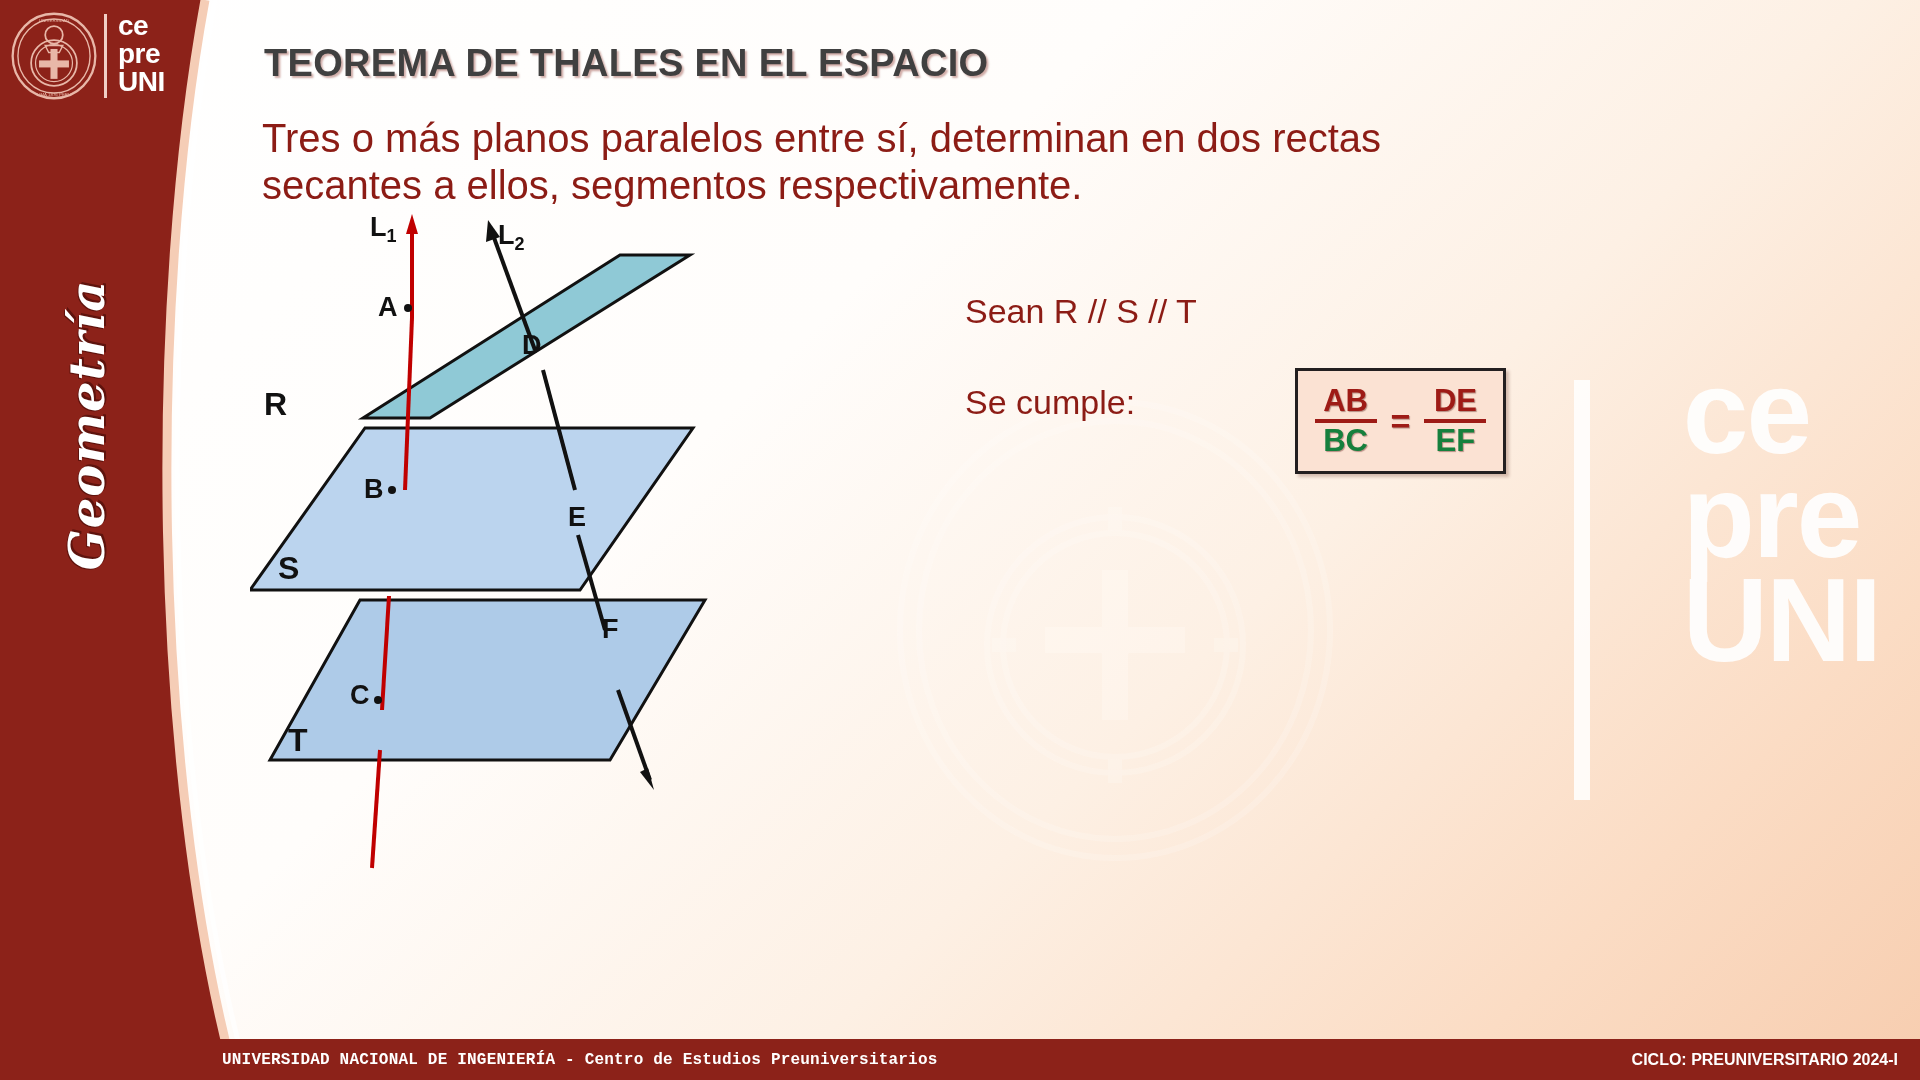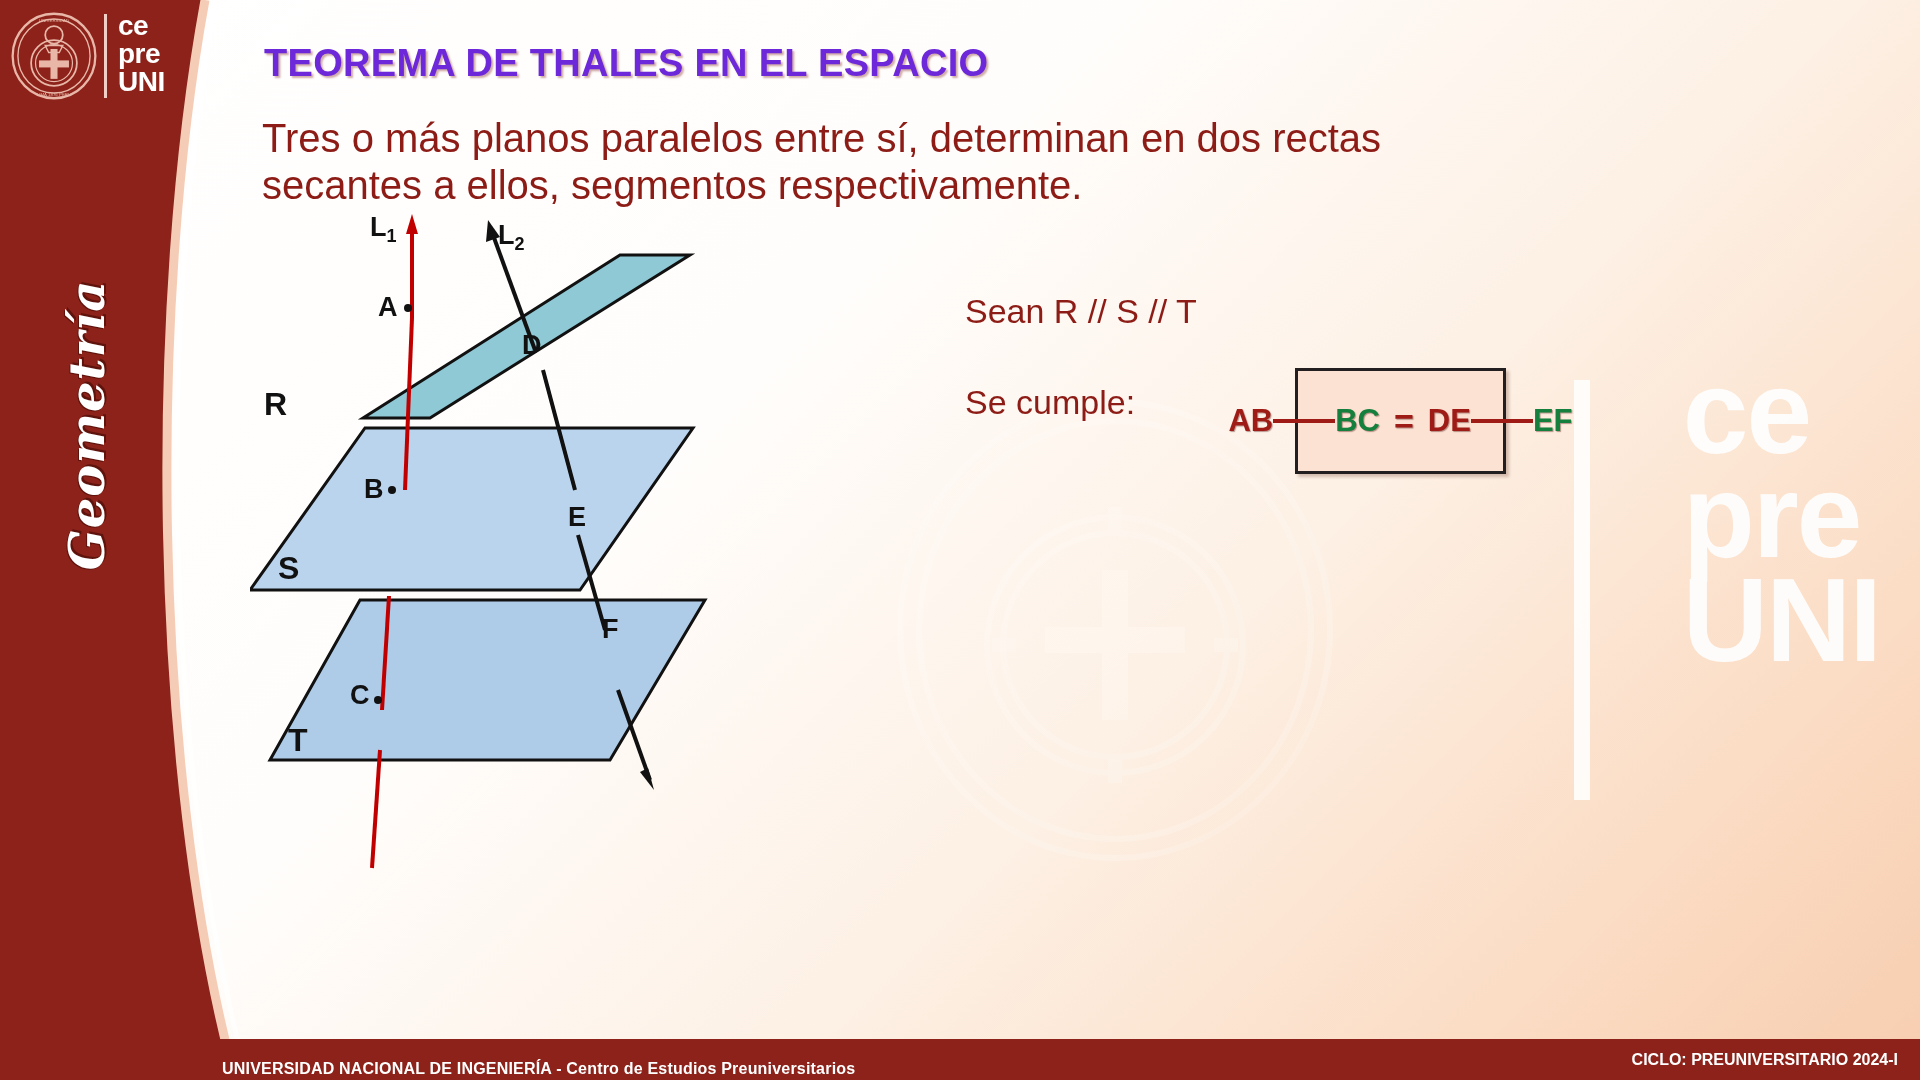--- a/index.html
+++ b/index.html
@@ -60,21 +60,21 @@
     text-align:left;opacity:.92;letter-spacing:-2px;
   }
   .wm-bar{
     position:absolute;right:330px;top:380px;width:16px;height:420px;
     background:#ffffff;opacity:.85;
   }
 
   
   .title{
     position:absolute;left:264px;top:42px;
-    color:#6d28d9;font-size:38px;font-weight:bold;letter-spacing:.3px;
+    color:#404040;font-size:38px;font-weight:bold;letter-spacing:.3px;
     text-shadow:2px 2px 2px rgba(120,20,10,.35);
   }
   .intro{
     position:absolute;left:262px;top:115px;width:1160px;
     color:#8C1C15;font-size:40px;line-height:47px;
     text-align:justify;
   }
   .intro .l2{text-align:left;}
 
   
@@ -86,21 +86,21 @@
   .formula-box{
     position:absolute;left:330px;top:0;
     width:205px;height:100px;
     border:3px solid #231f20;
     background:#fbe2d3;
     box-shadow:3px 3px 3px rgba(90,30,15,.25);
   }
   .frac-wrap{
     position:absolute;inset:0;display:flex;align-items:center;justify-content:center;gap:14px;
   }
-  .frac{display:flex;flex-direction:row;align-items:center;}
+  .frac{display:flex;flex-direction:column;align-items:center;}
   .frac .num{font-size:31px;font-weight:bold;color:#9E1B16;line-height:34px;
     text-shadow:1px 1px 1px rgba(80,15,10,.4);}
   .frac .bar{width:62px;height:4px;background:#9E1B16;margin:1px 0;}
   .frac .den{font-size:31px;font-weight:bold;color:#15803d;line-height:34px;
     text-shadow:1px 1px 1px rgba(80,15,10,.4);}
   .eq{font-size:34px;font-weight:bold;color:#9E1B16;
      text-shadow:1px 1px 1px rgba(80,15,10,.4);}
 
   
   .diagram{position:absolute;left:250px;top:190px;width:620px;height:680px;}
@@ -112,22 +112,22 @@
   .plane-name{
     position:absolute;font-weight:bold;color:#111111;font-size:32px;
   }
 
   
   .footer{
     position:absolute;left:0;bottom:0;width:1920px;height:38px;
     background:#8C2219;
   }
   .footer-left{
-    position:absolute;left:222px;top:18px;
-    color:#ffffff;font-size:16px;font-weight:bold;letter-spacing:.2px;
+    position:absolute;left:222px;top:9px;
+    color:#ffffff;font-size:16px;font-weight:bold;letter-spacing:.2px;font-family:Liberation Mono, monospace;
   }
   .footer-right{
     position:absolute;right:22px;top:9px;
     color:#ffffff;font-size:16px;font-weight:bold;
   }
   .footer-rule{
     position:absolute;left:220px;bottom:38px;width:1700px;height:3px;background:#8C2219;
   }
 </style>
 </head>

